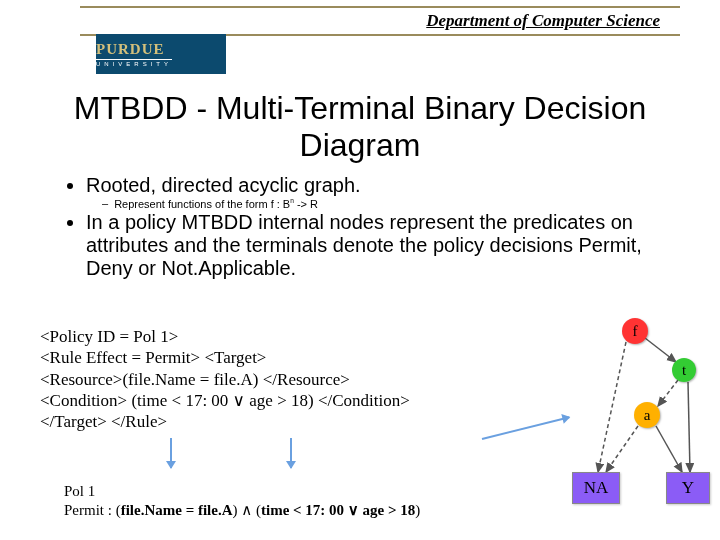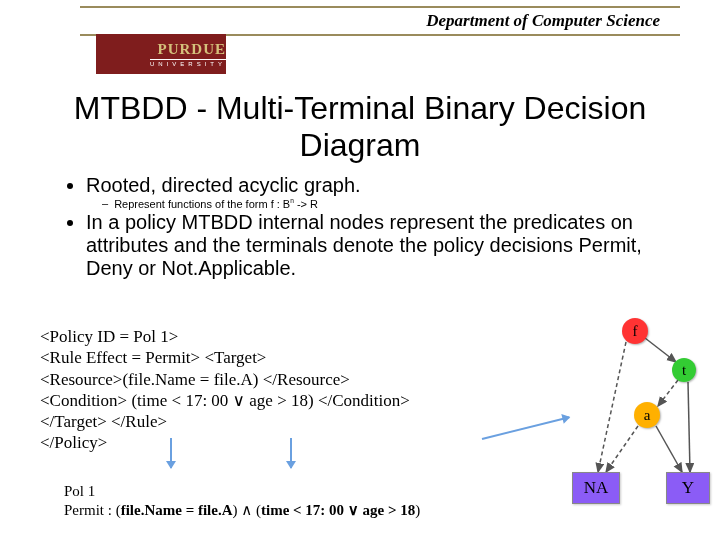--- a/index.html
+++ b/index.html
@@ -21,31 +21,32 @@
     align-items: center;
     justify-content: flex-end;
     padding-right: 20px;
   }
   .dept {
     font-family: "Times New Roman", serif;
     font-style: italic;
     font-weight: bold;
     font-size: 17px;
     color: #000;
+    text-decoration: underline;
   }
   .logo {
     position: absolute;
     top: 34px;
     left: 96px;
     width: 130px;
     height: 40px;
-    background: #7f1d1d;
+    background: #0c4a6e;
     display: flex;
     flex-direction: column;
-    align-items: flex-end;
+    align-items: flex-start;
     justify-content: center;
   }
   .logo-main {
     color: #d4c07b;
     font-weight: bold;
     font-size: 15px;
     letter-spacing: 1px;
     font-family: "Times New Roman", serif;
   }
   .logo-sub {
@@ -192,21 +193,20 @@
     <li>In a policy MTBDD internal nodes represent the predicates on attributes and the terminals denote the policy decisions Permit, Deny or Not.Applicable.</li>
   </ul>
 </div>
 
 <div class="code-block">
   <div>&lt;Policy ID = Pol 1&gt;</div>
   <div>&lt;Rule Effect = Permit&gt; &lt;Target&gt;</div>
   <div>&lt;Resource&gt;(file.Name = file.A) &lt;/Resource&gt;</div>
   <div>&lt;Condition&gt; (time &lt; 17: 00 ∨ age &gt; 18) &lt;/Condition&gt;</div>
   <div>&lt;/Target&gt; &lt;/Rule&gt;</div>
-  <div>&lt;/Policy&gt;</div>
 </div>
 
 <div class="arrow-down ad1"></div>
 <div class="arrow-down ad2"></div>
 <div class="arrow-diag"></div>
 
 <div class="summary">
   <div>Pol 1</div>
   <div>
     <span>Permit : (</span><span class="bold">file.Name = file.A</span><span>) </span><span class="wedge">∧</span><span> (</span><span class="bold">time &lt; 17: 00 </span><span class="wedge bold">∨</span><span class="bold"> age &gt; 18</span><span>)</span>

